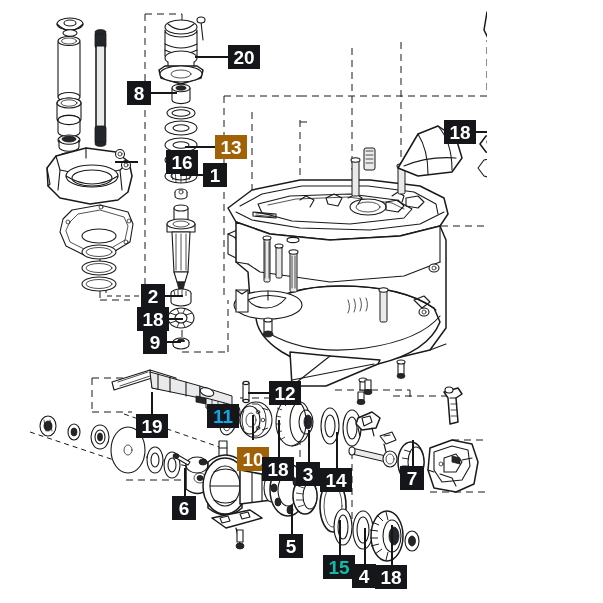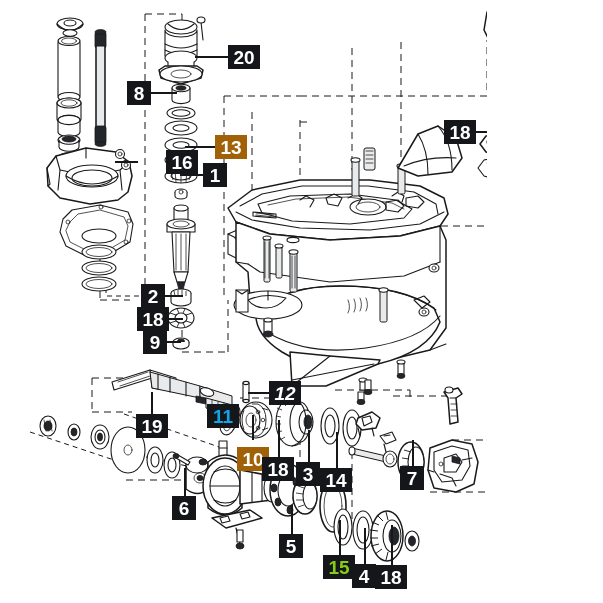--- a/index.html
+++ b/index.html
@@ -723,40 +723,40 @@
       <div class="callout s1" style="left: 203px; top: 163px; background: rgb(20, 22, 26); color: rgb(255, 255, 255);">1</div>
       <div class="leader h" style="left: 476px; top: 131px; width: 22px;"></div>
       <div class="callout s2" style="left: 444px; top: 120px; background: rgb(20, 22, 26); color: rgb(255, 255, 255);">18</div>
       <div class="leader h" style="left: 165px; top: 295px; width: 18px;"></div>
       <div class="callout s1" style="left: 141px; top: 284px; background: rgb(20, 22, 26); color: rgb(255, 255, 255);">2</div>
       <div class="leader h" style="left: 169px; top: 318px; width: 14px;"></div>
       <div class="callout s2" style="left: 137px; top: 307px; background: rgb(20, 22, 26); color: rgb(255, 255, 255);">18</div>
       <div class="leader h" style="left: 167px; top: 341px; width: 14px;"></div>
       <div class="callout s1" style="left: 143px; top: 330px; background: rgb(20, 22, 26); color: rgb(255, 255, 255);">9</div>
       <div class="leader h" style="left: 248px; top: 392px; width: 21px;"></div>
-      <div class="callout s2" style="left: 269px; top: 381px; background: rgb(20, 22, 26); color: rgb(255, 255, 255); font-style: italic;">12</div>
+      <div class="callout s2" style="left: 269px; top: 381px; background: rgb(20, 22, 26); color: rgb(255, 255, 255);">12</div>
       <div class="leader v" style="left: 151px; top: 392px; height: 22px;"></div>
       <div class="callout s2" style="left: 136px; top: 414px; background: rgb(20, 22, 26); color: rgb(255, 255, 255);">19</div>
       <div class="leader v" style="left: 222px; top: 407px; height: 21px;"></div>
       <div class="callout s2" style="left: 207px; top: 404px; background: rgb(20, 22, 26); color: #0ea5e9;">11</div>
       <div class="leader v" style="left: 252px; top: 415px; height: 25px;"></div>
       <div class="callout s2" style="left: 237px; top: 447px; background: #a16207; color: rgb(255, 255, 255);">10</div>
       <div class="leader v" style="left: 278px; top: 420px; height: 37px;"></div>
       <div class="callout s2" style="left: 262px; top: 457px; background: rgb(20, 22, 26); color: rgb(255, 255, 255);">18</div>
       <div class="leader v" style="left: 308px; top: 430px; height: 32px;"></div>
       <div class="callout s1" style="left: 296px; top: 462px; background: rgb(20, 22, 26); color: rgb(255, 255, 255);">3</div>
       <div class="leader v" style="left: 336px; top: 432px; height: 36px;"></div>
       <div class="callout s2" style="left: 320px; top: 468px; background: rgb(20, 22, 26); color: rgb(255, 255, 255);">14</div>
       <div class="leader v" style="left: 184px; top: 468px; height: 28px;"></div>
       <div class="callout s1" style="left: 172px; top: 496px; background: rgb(20, 22, 26); color: rgb(255, 255, 255);">6</div>
       <div class="leader v" style="left: 412px; top: 440px; height: 26px;"></div>
       <div class="callout s1" style="left: 400px; top: 466px; background: rgb(20, 22, 26); color: rgb(255, 255, 255);">7</div>
       <div class="leader v" style="left: 291px; top: 505px; height: 29px;"></div>
       <div class="callout s1" style="left: 279px; top: 534px; background: rgb(20, 22, 26); color: rgb(255, 255, 255);">5</div>
       <div class="leader v" style="left: 339px; top: 520px; height: 35px;"></div>
-      <div class="callout s2" style="left: 323px; top: 555px; background: rgb(20, 22, 26); color: #84cc16;">15</div>
+      <div class="callout s2" style="left: 323px; top: 555px; background: rgb(20, 22, 26); color: #14b8a6;">15</div>
       <div class="leader v" style="left: 364px; top: 528px; height: 36px;"></div>
       <div class="callout s1" style="left: 352px; top: 564px; background: rgb(20, 22, 26); color: rgb(255, 255, 255);">4</div>
       <div class="leader v" style="left: 391px; top: 525px; height: 40px;"></div>
       <div class="callout s2" style="left: 375px; top: 565px; background: rgb(20, 22, 26); color: rgb(255, 255, 255);">18</div>
     </div>
 
 </div>
 
 </body></html>

